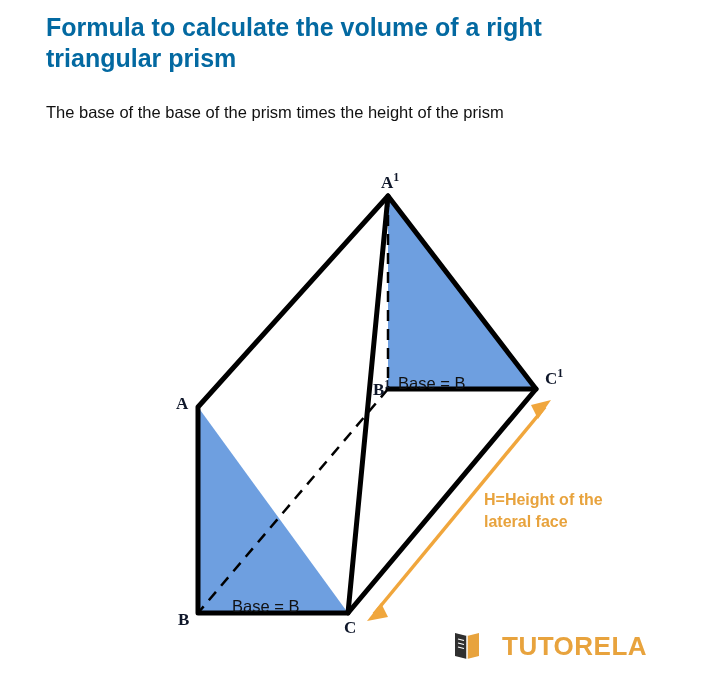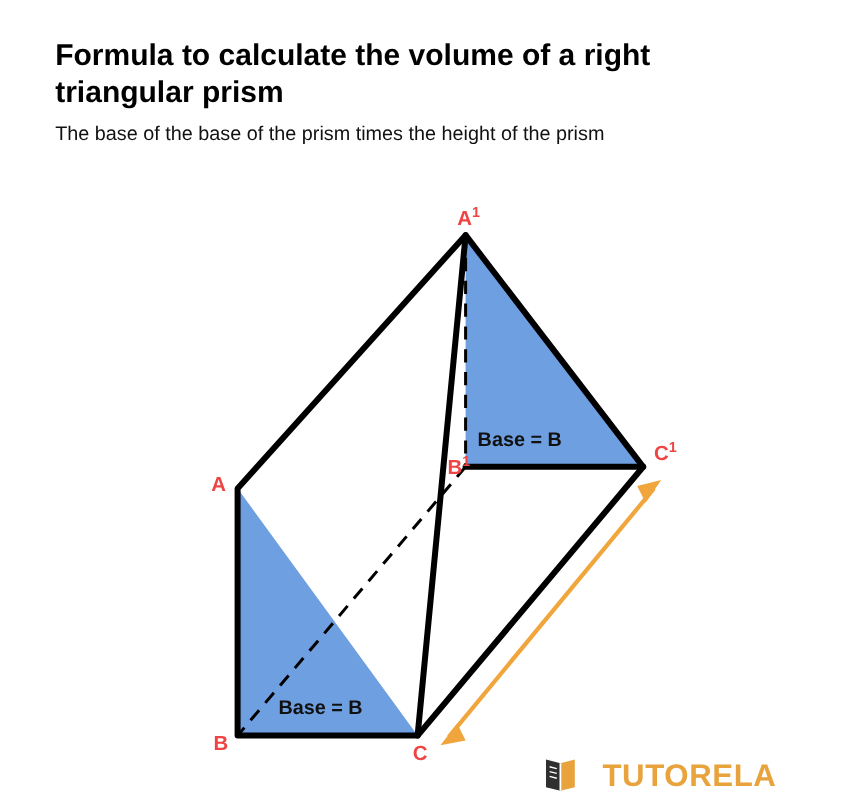--- a/index.html
+++ b/index.html
@@ -16,26 +16,26 @@
     position: relative;
   }
   #page {
     position: relative;
     width: 720px;
     height: 677px;
   }
   .title {
     position: absolute;
     left: 46px;
-    top: 31px;
+    top: 12px;
     width: 600px;
     font-size: 25px;
     font-weight: bold;
     line-height: 1.25;
-    color: #000000;
+    color: #0369a1;
   }
   .subtitle {
     position: absolute;
     left: 46px;
     top: 102px;
     width: 640px;
     font-size: 16.5px;
     color: #111111;
     line-height: 1.3;
   }
@@ -58,33 +58,35 @@
   }
   svg#figure {
     position: absolute;
     left: 0;
     top: 0;
   }
   .lbl {
     position: absolute;
     font-size: 17px;
     font-weight: bold;
-    color: #ef4444;
+    color: #0f172a;
     white-space: nowrap;
+    font-family: Liberation Serif, serif;
   }
   .lbl sup {
     font-size: 12px;
     font-weight: bold;
   }
   .base-lbl {
     position: absolute;
     font-size: 16.5px;
-    font-weight: bold;
+    font-weight: normal;
     color: #111111;
     white-space: nowrap;
+    margin-top: 16px;
   }
   .h-lbl {
     position: absolute;
     left: 484px;
     top: 489px;
     width: 140px;
     font-size: 16px;
     font-weight: bold;
     color: #e8a33d;
     line-height: 1.35;
@@ -136,20 +138,21 @@
   <div class="lbl" style="left:381px; top:170px;"><span>A</span><sup>1</sup></div>
   <div class="lbl" style="left:373px; top:377px;text-align:right;"><span>B</span><sup>1</sup></div>
   <div class="lbl" style="left:545px; top:366px;"><span>C</span><sup>1</sup></div>
   <div class="lbl" style="left:176px; top:394px;"><span>A</span></div>
   <div class="lbl" style="left:178px; top:610px;"><span>B</span></div>
   <div class="lbl" style="left:344px; top:618px;"><span>C</span></div>
 
   <div class="base-lbl" style="left:398px; top:358px;">Base = B</div>
   <div class="base-lbl" style="left:232px; top:581px;">Base = B</div>
 
+  <div class="h-lbl">H=Height of the lateral face</div>
 
   <div class="brand">
     <svg width="30" height="32" viewBox="0 0 30 32">
       <path d="M3 3 L15 6 L15 29 L3 26 Z" fill="#2f2f2f"></path>
       <path d="M15 6 L27 3 L27 26 L15 29 Z" fill="#e8a33d"></path>
       <path d="M15 6 L15 29" stroke="#ffffff" stroke-width="1.5"></path>
       <path d="M6 9 L12 10.5 M6 13 L12 14.5 M6 17 L12 18.5" stroke="#ffffff" stroke-width="1.2"></path>
     </svg>
     <span class="brand-text">TUTORELA</span>
   </div>

